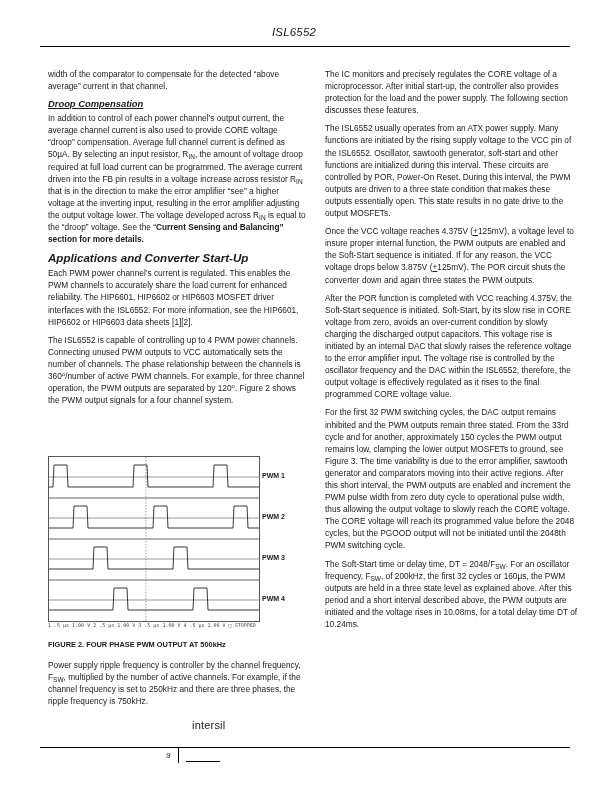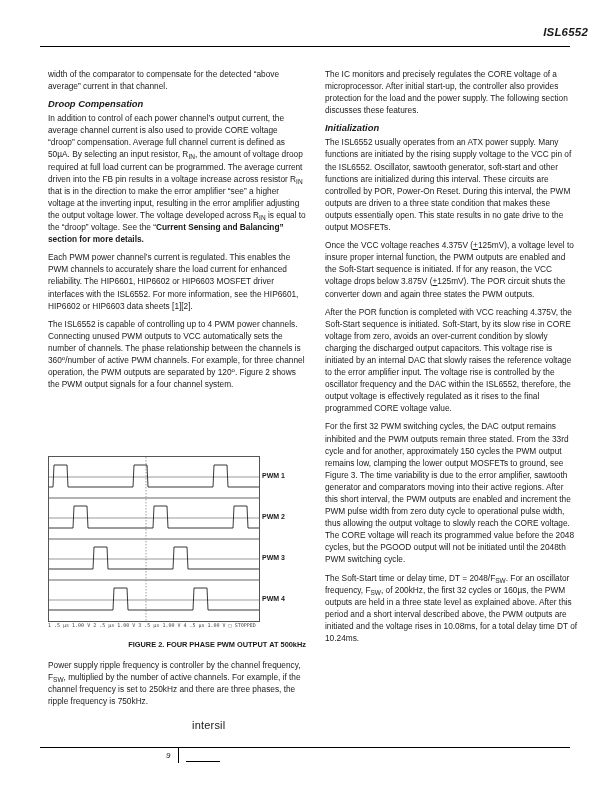--- a/index.html
+++ b/index.html
@@ -1,52 +1,53 @@
 <!DOCTYPE html>
 <html><head>
 <meta charset="utf-8">
 <style>
   html, body { margin:0; padding:0; background:#fff; }
   body { width:612px; height:792px; position:relative; overflow:hidden;
          font-family:"Liberation Sans", sans-serif; color:#1a1a1a; }
-  .header-title { position:absolute; top:26px; left:0; width:588px; text-align:right;
-         font-weight:bold; font-style:italic; font-size:11.5px; letter-spacing:0.2px; }
+  .header-title { position:absolute; top:26px; left:0; width:588px; text-align:center;
+         font-weight:normal; font-style:italic; font-size:11.5px; letter-spacing:0.2px; }
   .header-rule { position:absolute; top:46px; left:40px; width:530px; height:0; border-top:1.2px solid #000; }
   .col { position:absolute; top:68px; width:258px; font-size:8.3px; line-height:12.1px; }
   .col.left { left:48px; }
   .col.right { left:325px; width:253px; }
   p { margin:0 0 6px 0; }
-  h3 { margin:3px 0 2px 0; font-size:9.4px; font-weight:bold; font-style:italic; line-height:12px; }
+  h3 { margin:3px 0 2px 0; font-size:9.4px; font-weight:bold; font-style:italic; line-height:12px;text-decoration:underline; }
   h2 { margin:3px 0 2px 0; font-size:11.6px; font-weight:bold; font-style:italic; line-height:14px; }
   sub { font-size:6.5px; vertical-align:-2px; line-height:0; }
   sup { font-size:6px; vertical-align:3px; line-height:0; }
   .u { text-decoration:underline; }
   b { font-weight:bold; }
   .figure { position:absolute; left:48px; top:456px; width:260px; height:172px; }
   .scope { position:absolute; left:0; top:0; width:210px; height:164px; border:1px solid #555; background:#fff; }
   .pwm-label { position:absolute; left:214px; font-weight:bold; font-size:7px; }
   .scope-caption { position:absolute; left:0; top:166px; font-size:5px; color:#444; font-family:"DejaVu Sans Mono", monospace; white-space:nowrap; }
-  .fig-caption { position:absolute; left:48px; top:640px; width:258px; text-align:right; font-weight:bold; font-size:7.4px; }
+  .fig-caption { position:absolute; left:48px; top:640px; width:258px; text-align:left; font-weight:bold; font-size:7.4px; }
   .left-bottom { position:absolute; left:48px; top:659px; width:258px; font-size:8.3px; line-height:12.1px; }
   .footer-rule { position:absolute; top:747px; left:40px; width:530px; border-top:1.2px solid #000; }
   .page-num { position:absolute; top:751px; left:166px; font-size:8px; font-style:italic; }
   .footer-div { position:absolute; top:747px; left:178px; width:0; height:16px; border-left:1.2px solid #000; }
   .logo { position:absolute; top:719px; left:192px; font-weight:normal; font-size:11px; letter-spacing:0.2px; }
   .logo-line { position:absolute; top:761px; left:186px; width:34px; border-top:1px solid #000; }
 </style>
 </head>
 <body>
 
 <div class="header-title">ISL6552</div>
 <div class="header-rule"></div>
 
 <div class="col left">
   <p>width of the comparator to compensate for the detected “above average” current in that channel.</p>
   <h3>Droop Compensation</h3>
   <p><span>In addition to control of each power channel’s output current, the average channel current is also used to provide CORE voltage “droop” compensation. Average full channel current is defined as 50µA. By selecting an input resistor, R</span><sub>IN</sub><span>, the amount of voltage droop required at full load current can be programmed. The average current driven into the FB pin results in a voltage increase across resistor R</span><sub>IN</sub><span> that is in the direction to make the error amplifier “see” a higher voltage at the inverting input, resulting in the error amplifier adjusting the output voltage lower. The voltage developed across R</span><sub>IN</sub><span> is equal to the “droop” voltage. See the “</span><b>Current Sensing and Balancing” section for more details.</b></p>
+  <h2>Applications and Converter Start-Up</h2>
   <p>Each PWM power channel’s current is regulated. This enables the PWM channels to accurately share the load current for enhanced reliability. The HIP6601, HIP6602 or HIP6603 MOSFET driver interfaces with the ISL6552. For more information, see the HIP6601, HIP6602 or HIP6603 data sheets [1][2].</p>
   <p><span>The ISL6552 is capable of controlling up to 4 PWM power channels. Connecting unused PWM outputs to VCC automatically sets the number of channels. The phase relationship between the channels is 360</span><sup>o</sup><span>/number of active PWM channels. For example, for three channel operation, the PWM outputs are separated by 120</span><sup>o</sup><span>. Figure 2 shows the PWM output signals for a four channel system.</span></p>
 </div>
 
 <div class="figure">
   <div class="scope">
     <svg width="210" height="164" viewBox="0 0 210 164">
       <line x1="97" y1="0" x2="97" y2="164" stroke="#888" stroke-width="0.8" stroke-dasharray="1.5,1.5"></line>
       <g stroke="#999" stroke-width="1.5">
         <line x1="0" y1="41" x2="210" y2="41"></line>
@@ -74,21 +75,20 @@
   <div class="scope-caption">1 .5 µs 1.00 V  2 .5 µs 1.00 V  3 .5 µs 1.00 V  4 .5 µs 1.00 V  □  STOPPED</div>
 </div>
 <div class="fig-caption">FIGURE 2.  FOUR PHASE PWM OUTPUT AT 500kHz</div>
 
 <div class="left-bottom">
   <span>Power supply ripple frequency is controller by the channel frequency, F</span><sub>SW</sub><span>, multiplied by the number of active channels. For example, if the channel frequency is set to 250kHz and there are three phases, the ripple frequency is 750kHz.</span>
 </div>
 
 <div class="col right">
   <p>The IC monitors and precisely regulates the CORE voltage of a microprocessor. After initial start-up, the controller also provides protection for the load and the power supply. The following section discusses these features.</p>
-  <h3>Initialization</h3>
   <p>The ISL6552 usually operates from an ATX power supply. Many functions are initiated by the rising supply voltage to the VCC pin of the ISL6552. Oscillator, sawtooth generator, soft-start and other functions are initialized during this interval. These circuits are controlled by POR, Power-On Reset. During this interval, the PWM outputs are driven to a three state condition that makes these outputs essentially open. This state results in no gate drive to the output MOSFETs.</p>
   <p><span>Once the VCC voltage reaches 4.375V (</span><span class="u">+</span><span>125mV), a voltage level to insure proper internal function, the PWM outputs are enabled and the Soft-Start sequence is initiated.  If for any reason, the VCC voltage drops below 3.875V (</span><span class="u">+</span><span>125mV). The POR circuit shuts the converter down and again three states the PWM outputs.</span></p>
   <p>After the POR function is completed with VCC reaching 4.375V, the Soft-Start sequence is initiated. Soft-Start, by its slow rise in CORE voltage from zero, avoids an over-current condition by slowly charging the discharged output capacitors. This voltage rise is initiated by an internal DAC that slowly raises the reference voltage to the error amplifier input. The voltage rise is controlled by the oscillator frequency and the DAC within the ISL6552, therefore, the output voltage is effectively regulated as it rises to the final programmed CORE voltage value.</p>
   <p>For the first 32 PWM switching cycles, the DAC output remains inhibited and the PWM outputs remain three stated. From the 33rd cycle and for another, approximately 150 cycles the PWM output remains low, clamping the lower output MOSFETs to ground, see Figure 3. The time variability is due to the error amplifier, sawtooth generator and comparators moving into their active regions. After this short interval, the PWM outputs are enabled and increment the PWM pulse width from zero duty cycle to operational pulse width, thus allowing the output voltage to slowly reach the CORE voltage. The CORE voltage will reach its programmed value before the 2048 cycles, but the PGOOD output will not be initiated until the 2048th PWM switching cycle.</p>
   <p><span>The Soft-Start time or delay time, DT = 2048/F</span><sub>SW</sub><span>. For an oscillator frequency, F</span><sub>SW</sub><span>, of 200kHz, the first 32 cycles or 160µs, the PWM outputs are held in a three state level as explained above. After this period and a short interval described above, the PWM outputs are initiated and the voltage rises in 10.08ms, for a total delay time DT of 10.24ms.</span></p>
 </div>
 
 <div class="footer-rule"></div>
 <div class="page-num">9</div>
 <div class="footer-div"></div>

